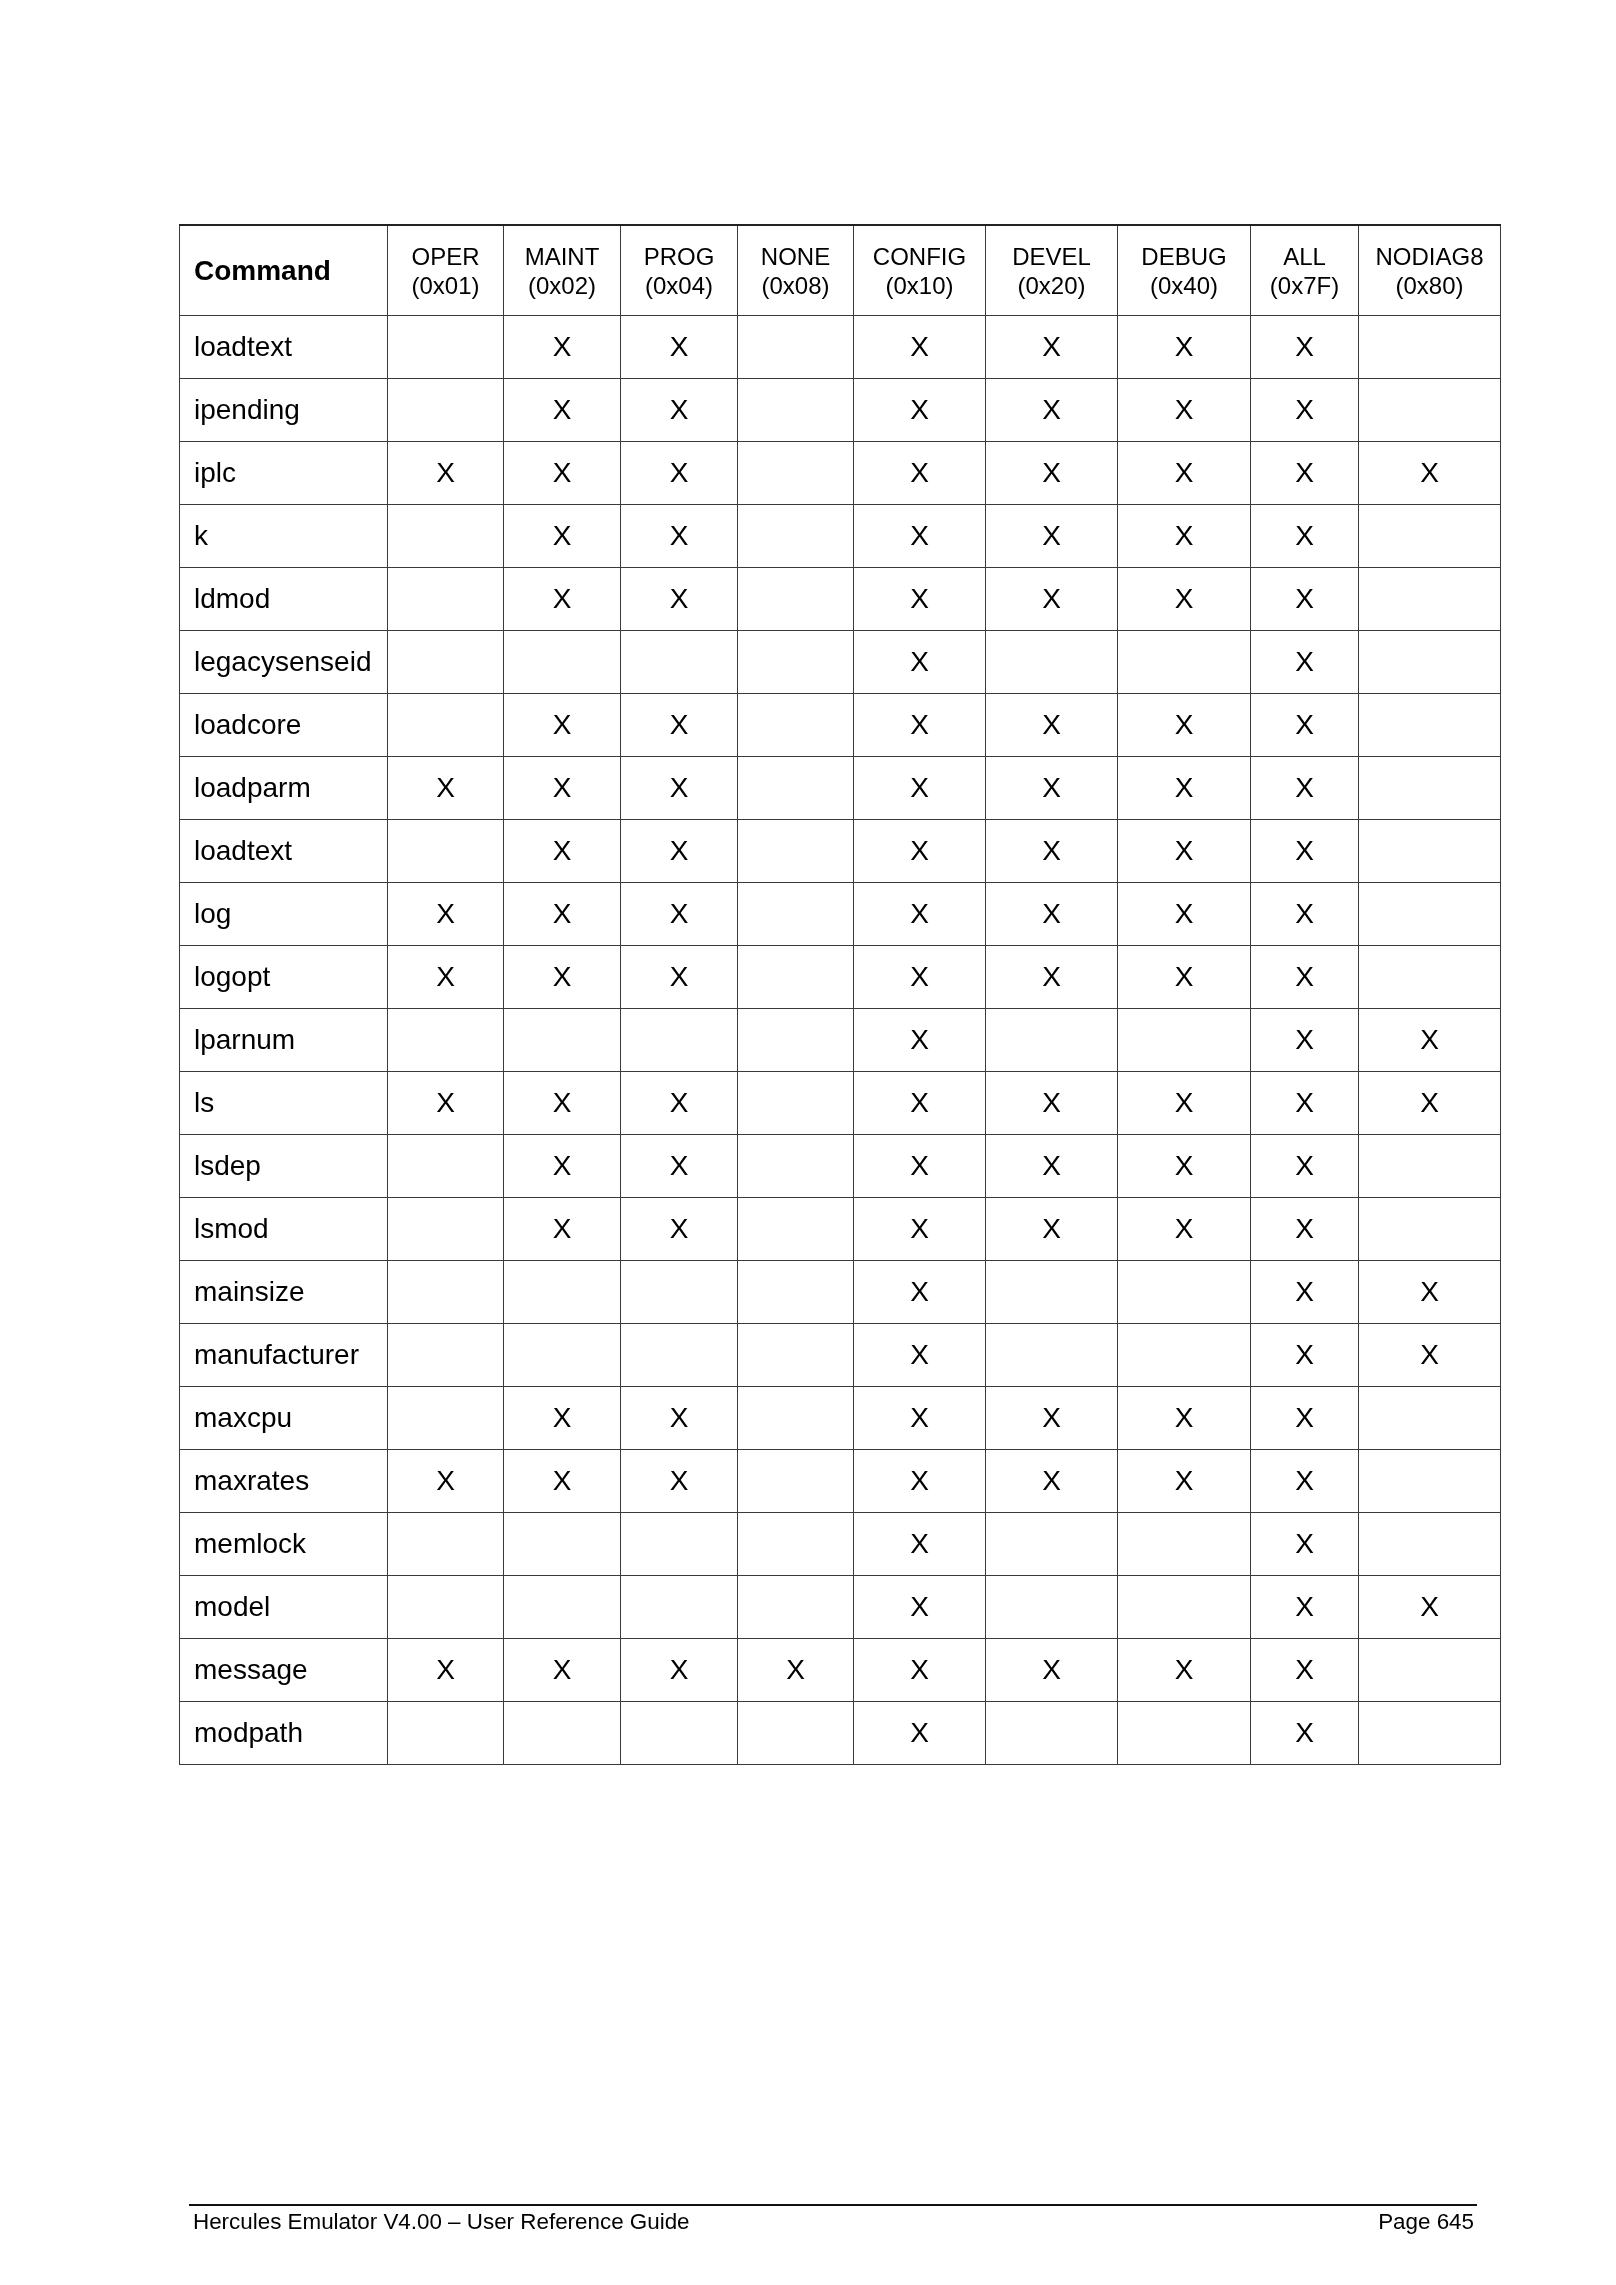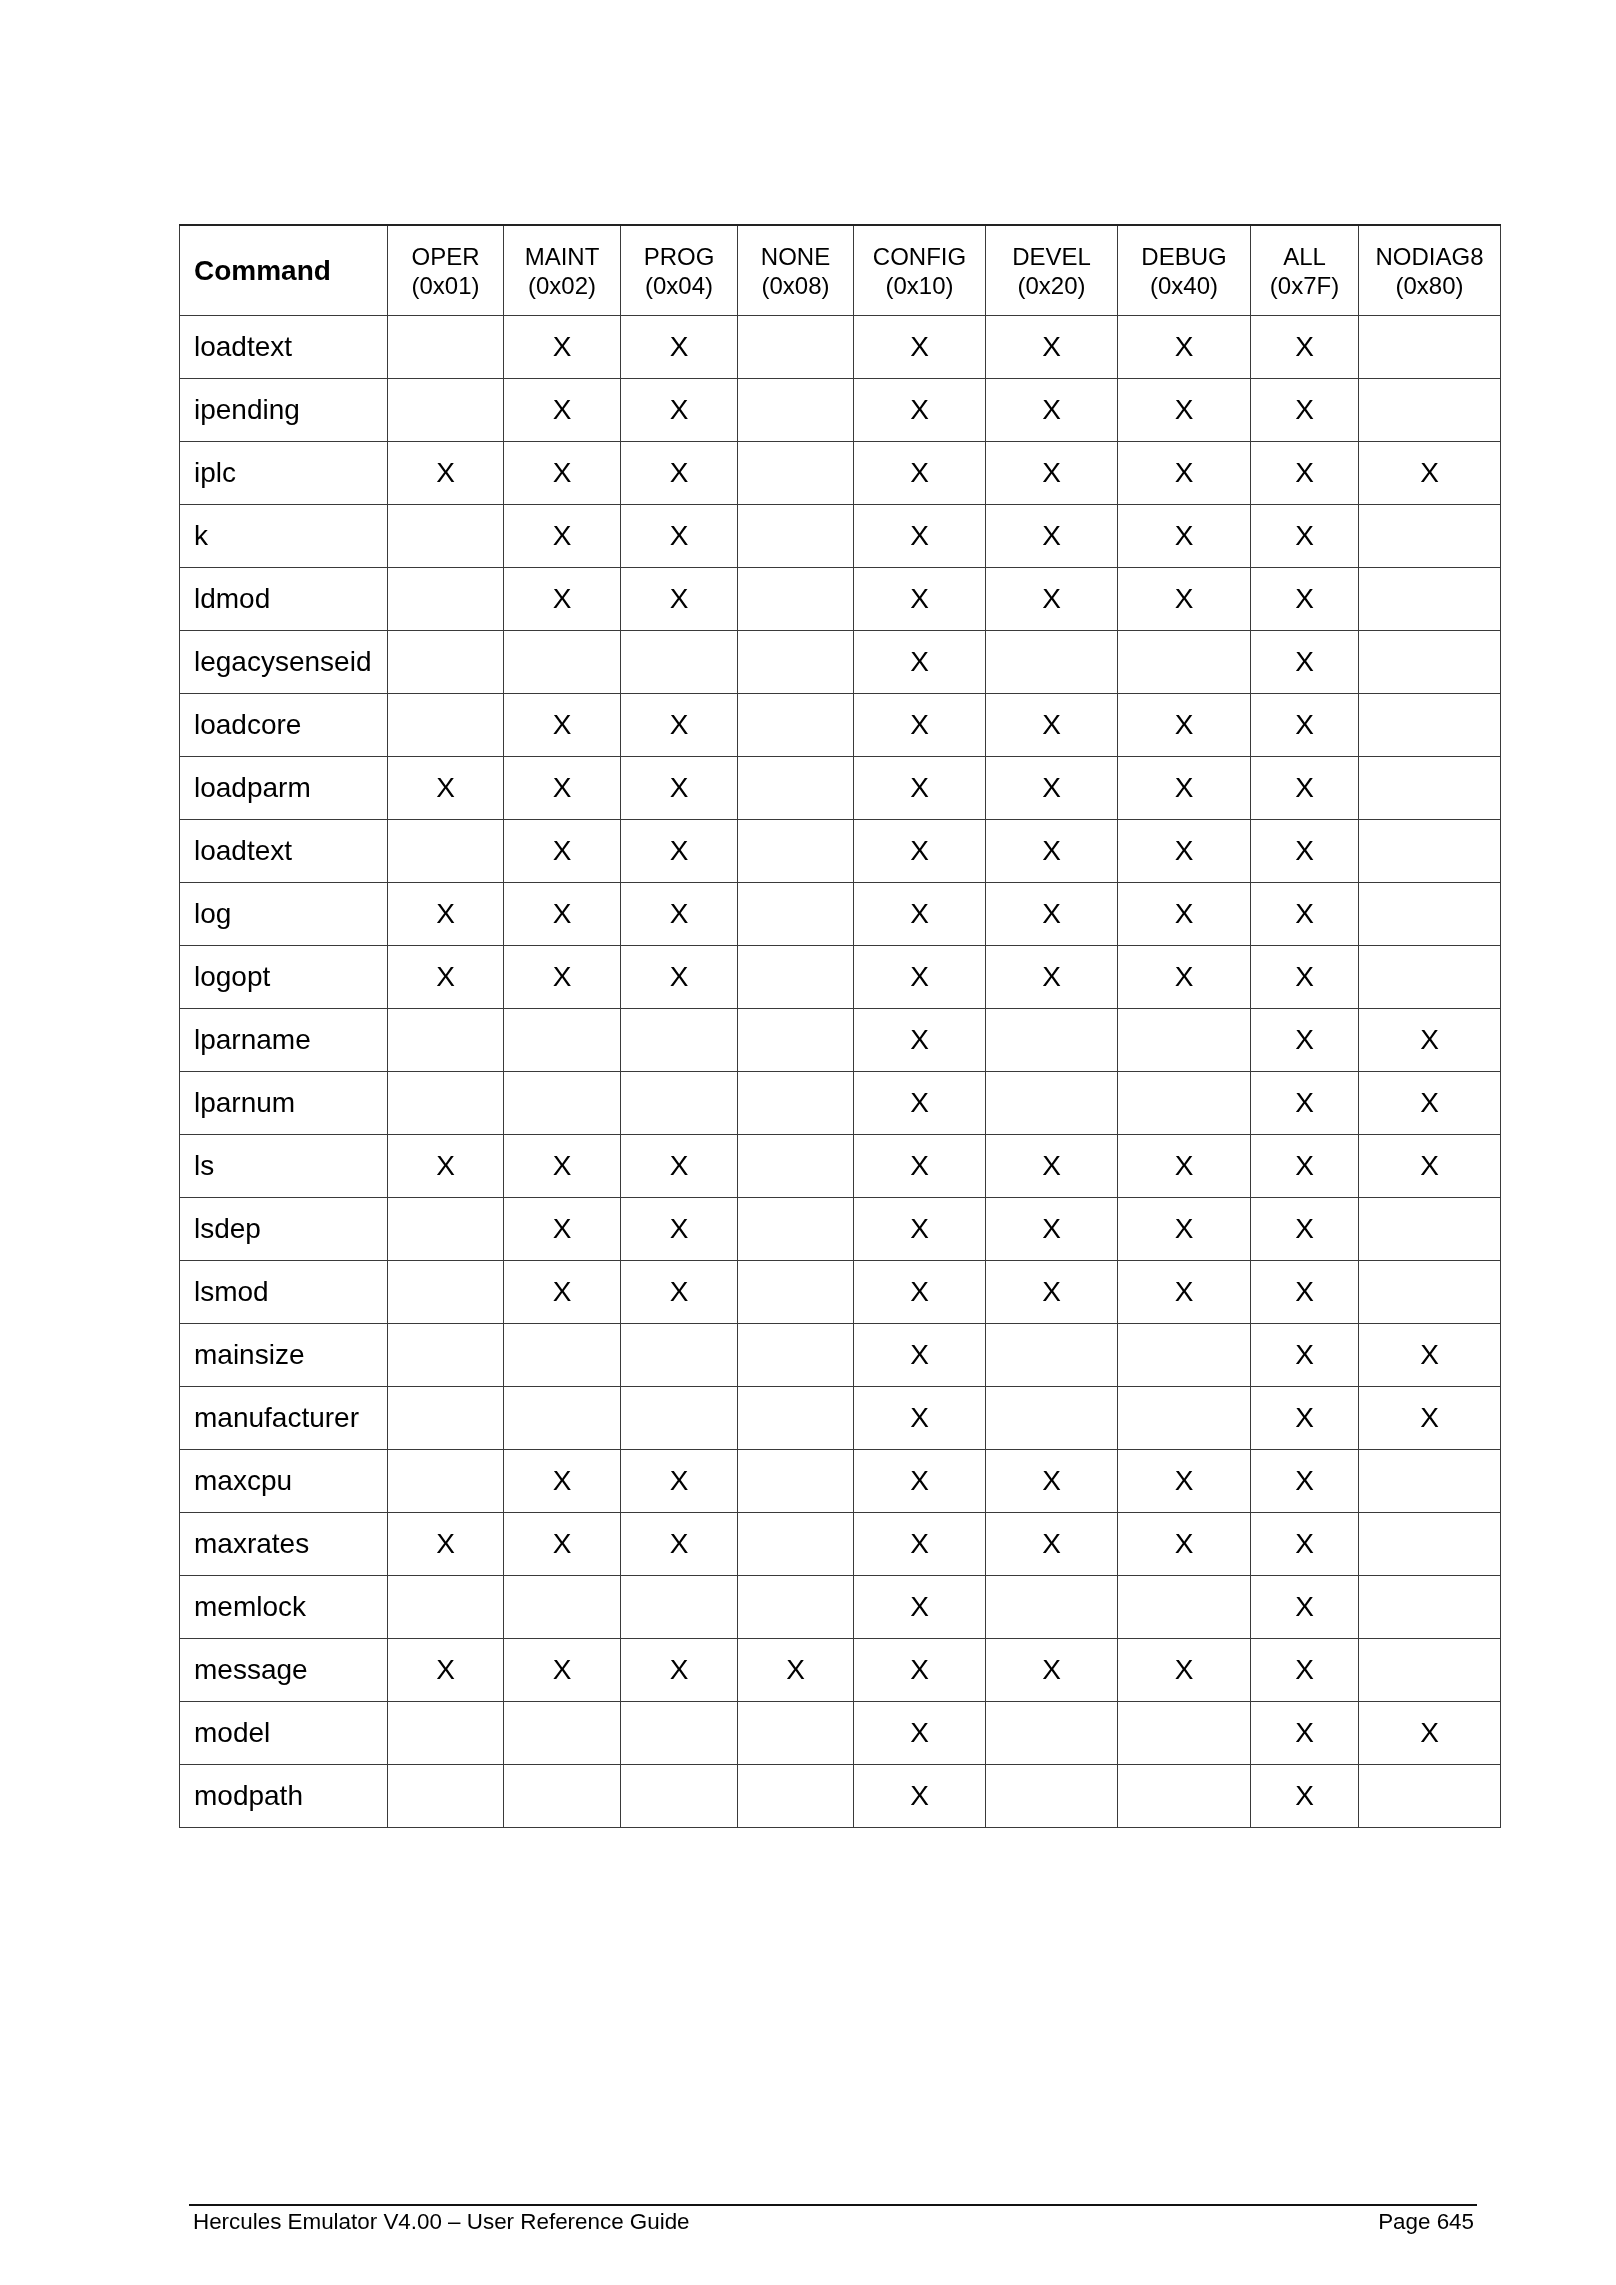--- a/index.html
+++ b/index.html
@@ -231,32 +231,20 @@
         <td>X</td>
         <td>X</td>
         <td></td>
         <td>X</td>
         <td>X</td>
         <td>X</td>
         <td>X</td>
         <td></td>
       </tr>
       <tr>
-        <td class="cmd">lparname</td>
-        <td></td>
-        <td></td>
-        <td></td>
-        <td></td>
-        <td>X</td>
-        <td></td>
-        <td></td>
-        <td>X</td>
-        <td>X</td>
-      </tr>
-      <tr>
         <td class="cmd">lparnum</td>
         <td></td>
         <td></td>
         <td></td>
         <td></td>
         <td>X</td>
         <td></td>
         <td></td>
         <td>X</td>
         <td>X</td>
@@ -351,42 +339,42 @@
         <td></td>
         <td></td>
         <td></td>
         <td>X</td>
         <td></td>
         <td></td>
         <td>X</td>
         <td></td>
       </tr>
       <tr>
+        <td class="cmd">model</td>
+        <td></td>
+        <td></td>
+        <td></td>
+        <td></td>
+        <td>X</td>
+        <td></td>
+        <td></td>
+        <td>X</td>
+        <td>X</td>
+      </tr>
+      <tr>
         <td class="cmd">message</td>
         <td>X</td>
         <td>X</td>
         <td>X</td>
         <td>X</td>
         <td>X</td>
         <td>X</td>
         <td>X</td>
         <td>X</td>
         <td></td>
-      </tr>
-      <tr>
-        <td class="cmd">model</td>
-        <td></td>
-        <td></td>
-        <td></td>
-        <td></td>
-        <td>X</td>
-        <td></td>
-        <td></td>
-        <td>X</td>
-        <td>X</td>
       </tr>
       <tr>
         <td class="cmd">modpath</td>
         <td></td>
         <td></td>
         <td></td>
         <td></td>
         <td>X</td>
         <td></td>
         <td></td>

